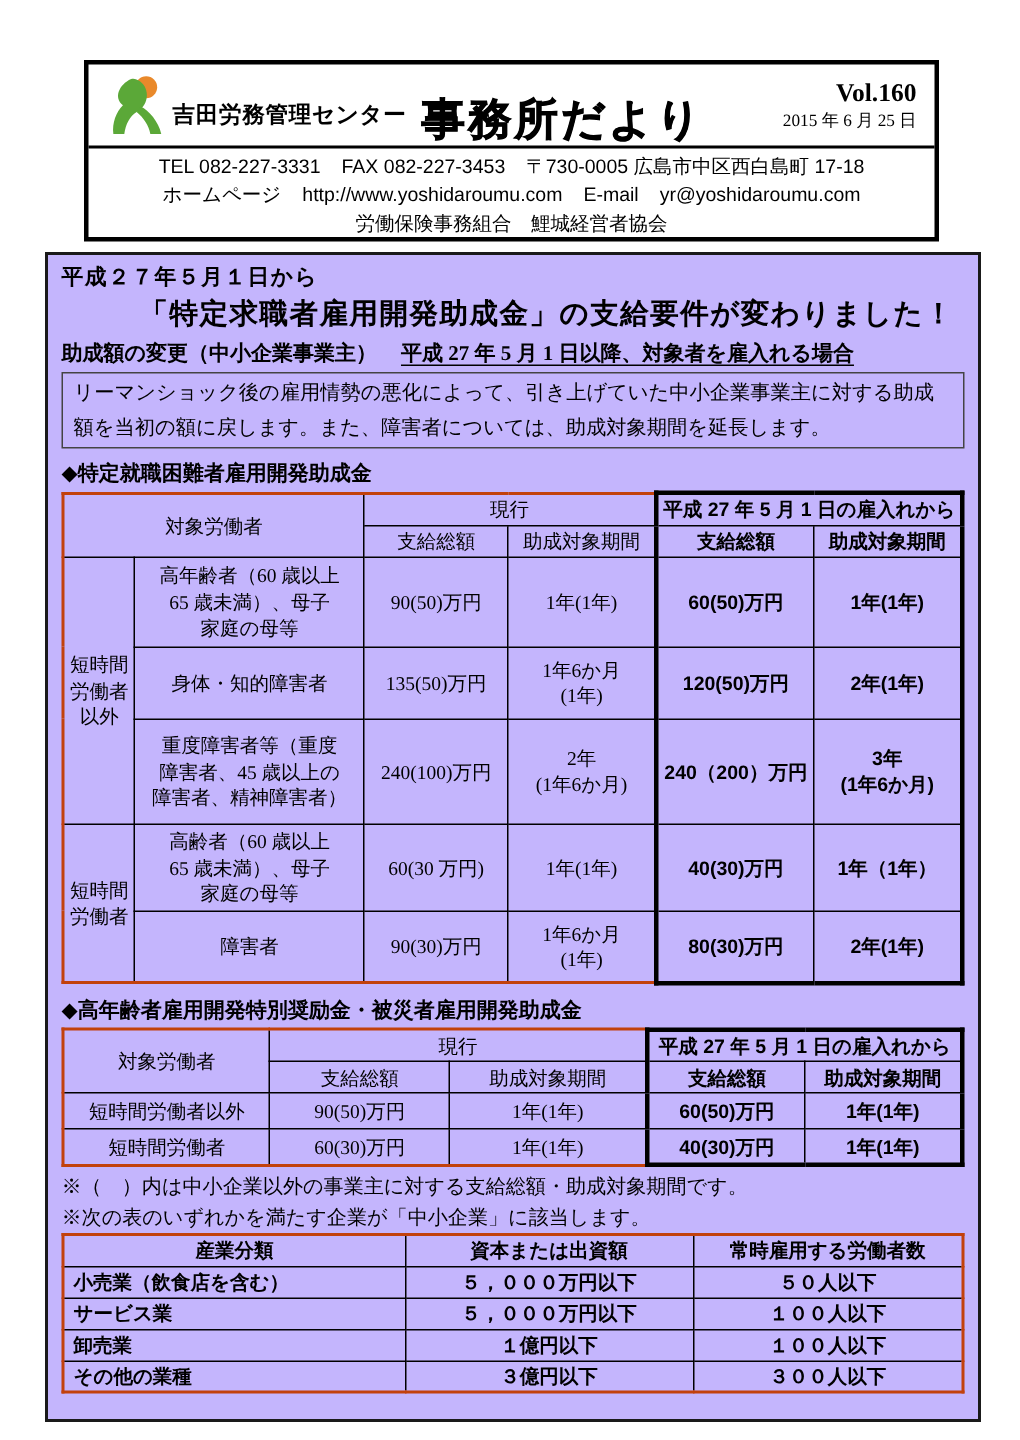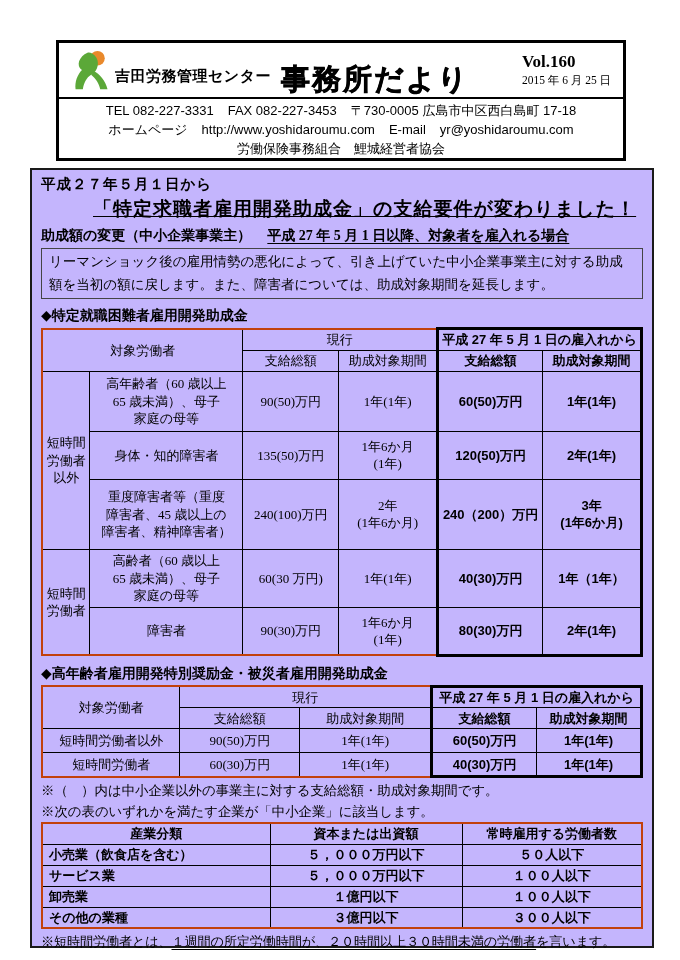--- a/index.html
+++ b/index.html
@@ -5,30 +5,30 @@
   * { margin:0; padding:0; box-sizing:border-box; }
   body { background:#e8e8e8; font-family:"Liberation Serif","DejaVu Serif",serif; }
   .page { position:relative; width:680px; height:960px; background:#ffffff; color:#000; overflow:hidden; margin:0 auto; }
 
   
   .masthead { position:absolute; left:56px; top:40px; width:570px; height:121px; border:3px solid #000; background:#fff; }
   .mast-top { display:flex; align-items:center; height:56px; padding:2px 8px 2px 12px; border-bottom:2px solid #000; }
   .logo { flex:0 0 auto; width:42px; height:46px; margin-top:2px; }
   .org-name { font-family:"Liberation Sans","DejaVu Sans",sans-serif; font-size:15px; font-weight:600; letter-spacing:0.5px; margin:12px 8px 0 2px; white-space:nowrap; }
   .news-title { font-family:"Liberation Sans","DejaVu Sans",sans-serif; font-weight:900; font-size:29px; letter-spacing:2px; white-space:nowrap; margin-left:2px;margin-top:20px; -webkit-text-stroke:0.6px #000; }
-  .vol-block { margin-left:auto; text-align:left; padding-right:4px; }
+  .vol-block { margin-left:auto; text-align:right; padding-right:4px; }
   .vol { font-weight:bold; font-size:17px; }
   .vol-date { font-size:11.5px; margin-top:1px; }
   .mast-contact { text-align:center; font-family:"Liberation Sans","DejaVu Sans",sans-serif; font-size:13px; line-height:1.48; padding-top:2px; }
   .cline span { margin:0 7px; white-space:nowrap; }
 
   
   .content { position:absolute; left:30px; top:168px; width:624px; height:780px; border:2px solid #1a1a1a; padding:5px 9px 0 9px; background:#c4b5fd; }
   .lead-line { font-family:"Liberation Sans","DejaVu Sans",sans-serif; font-weight:bold; font-size:14.5px; letter-spacing:1px; }
-  .headline { font-family:"Liberation Sans","DejaVu Sans",sans-serif; font-weight:bold; font-size:19px; letter-spacing:1px; margin:2px 0 5px 52px;text-decoration:underline; }
+  .headline { font-family:"Liberation Sans","DejaVu Sans",sans-serif; font-weight:bold; font-size:19px; letter-spacing:1px; margin:2px 0 5px 52px; }
   .subhead { font-family:Liberation Serif, serif; font-weight:bold; font-size:14px; margin-bottom:3px; }
   .subhead .cond { text-decoration:underline; text-underline-offset:3px; margin-left:16px; }
   .intro-box { border:1px solid #444; padding:2px 7px; font-size:13.5px; line-height:1.68; }
   .sec-title { font-family:"Liberation Sans","DejaVu Sans",sans-serif; font-weight:bold; font-size:14px; margin:8px 0 2px 0; }
 
   
   table { border-collapse:collapse; width:100%; table-layout:fixed; border:2px solid #c2410c; }
   td { border:1px solid #000; text-align:center; vertical-align:middle; font-size:13px; padding:1px 2px; line-height:1.35; overflow:hidden; }
   .ml { white-space:pre-line; }
   .hdr { font-size:13px; }
@@ -228,18 +228,15 @@
         <td>１００人以下</td>
       </tr>
       <tr style="height:21px">
         <td class="lft">その他の業種</td>
         <td>３億円以下</td>
         <td>３００人以下</td>
       </tr>
     </tbody>
       </table>
 
-    <div class="footer-note">
-      <span>※短時間労働者とは、</span><span class="ul">１週間の所定労働時間が、２０時間以上３０時間未満の労働者</span><span>を言います。</span>
-    </div>
 
   </div>
 </div>
 
 </body></html>

